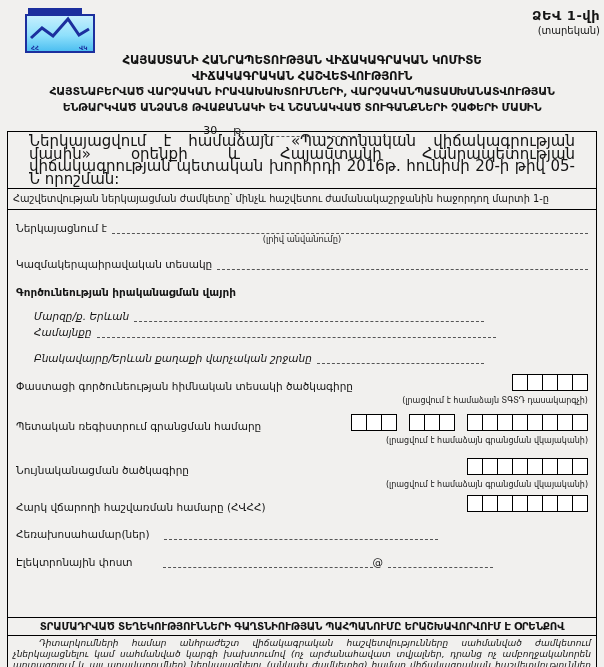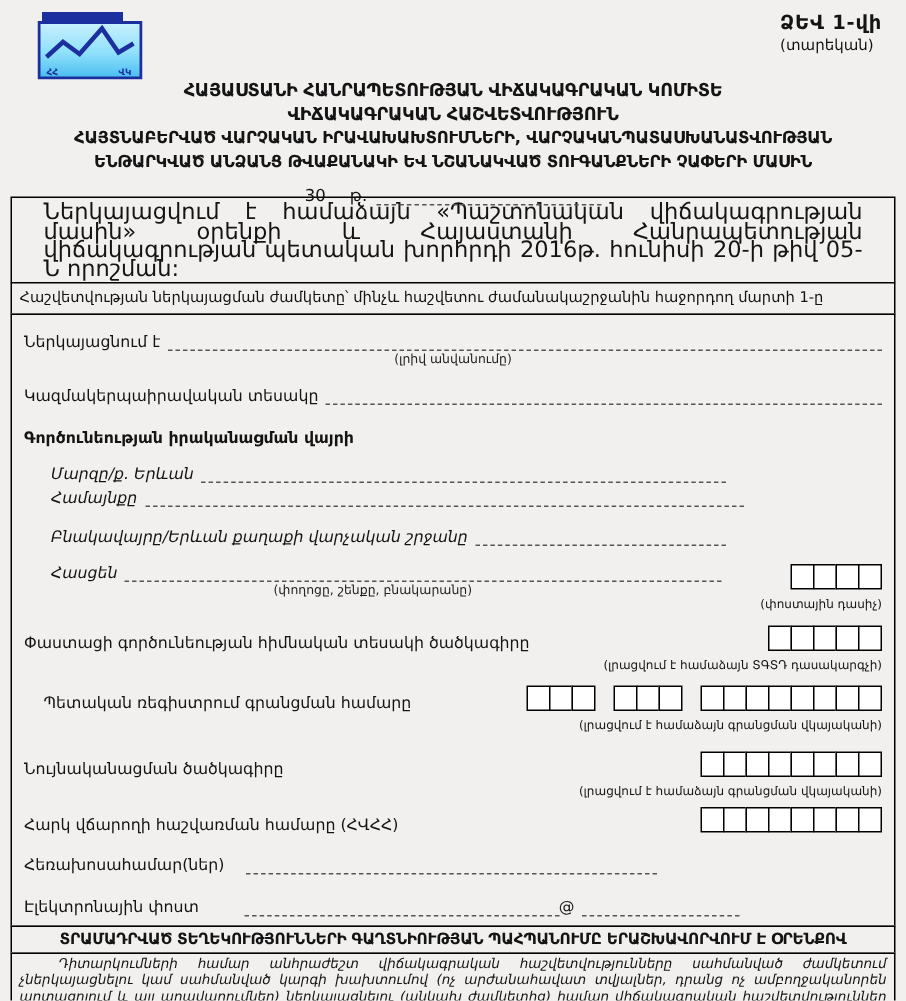--- a/index.html
+++ b/index.html
@@ -6,21 +6,21 @@
   body{
     width:604px;height:667px;overflow:hidden;
     background:#f1f0ee;color:#141414;
     font-family:"DejaVu Sans","Liberation Sans",sans-serif;
   }
   .sheet{position:relative;width:604px;height:667px;overflow:hidden;}
 
   
   .header{position:relative;height:116px;}
   .logo{position:absolute;left:25px;top:7px;width:70px;height:46px;}
-  .code-block{position:absolute;right:16px;top:8px;text-align:left;}
+  .code-block{position:absolute;right:4px;top:8px;text-align:right;}
   .code-main{font-weight:bold;font-size:13px;letter-spacing:.5px;}
   .code-sub{font-size:10px;margin-top:2px;}
   .titles{padding-top:52px;text-align:center;}
   .t-line{font-weight:bold;font-size:11px;letter-spacing:-.2px;line-height:16px;white-space:nowrap;}
   .year-row{display:flex;justify-content:center;align-items:flex-end;margin-top:8px;font-size:11px;}
   .year-gap{display:inline-block;width:16px;}
   .year-line{display:inline-block;width:150px;border-bottom:1px dashed #555;height:12px;margin-left:6px;}
 
   
   .boxes{margin:16px 7px 0 7px;}
@@ -123,57 +123,39 @@
       <div class="frow ital indent" style="margin-top:4px;margin-right:92px;">
         <span class="lbl">Համայնքը</span>
         <span class="fill"></span>
       </div>
 
       <div class="frow ital indent" style="margin-top:14px;margin-right:104px;">
         <span class="lbl">Բնակավայրը/Երևան քաղաքի վարչական շրջանը</span>
         <span class="fill"></span>
       </div>
 
-      <div class="two-col" style="margin-top:12px;">
-        <div style="flex:1;">
-          <div class="frow ital indent">
-            <span class="lbl">Հասցեն</span>
-            <span class="fill"></span>
-          </div>
-          <div class="hint center">(փողոցը, շենքը, բնակարանը)</div>
-        </div>
-        <div class="rightcol" style="width:95px;margin-left:12px;">
-          <span class="cgroup">
-              <span class="cell"></span>
-              <span class="cell"></span>
-              <span class="cell"></span>
-              <span class="cell"></span>
-            </span>
-          <div class="caption">(փոստային դասիչ)</div>
-        </div>
-      </div>
 
       <div class="two-col" style="margin-top:10px;">
         <div class="frow" style="align-items:flex-start;padding-top:6px;">
           <span class="lbl">Փաստացի գործունեության հիմնական տեսակի ծածկագիրը</span>
         </div>
         <div class="rightcol">
           <span class="cgroup">
               <span class="cell"></span>
               <span class="cell"></span>
               <span class="cell"></span>
               <span class="cell"></span>
               <span class="cell"></span>
             </span>
           <div class="caption">(լրացվում է համաձայն ՏԳՏԴ դասակարգչի)</div>
         </div>
       </div>
 
       <div class="two-col" style="margin-top:9px;">
-        <div class="frow" style="align-items:flex-start;padding-top:6px;margin-left:13px;">
+        <div class="frow" style="align-items:flex-start;padding-top:6px;">
           <span class="lbl">Պետական ռեգիստրում գրանցման համարը</span>
         </div>
         <div class="rightcol">
           <span class="cgroup">
               <span class="cell"></span>
               <span class="cell"></span>
               <span class="cell"></span>
             </span><span class="cgap"></span><span class="cgroup">
               <span class="cell"></span>
               <span class="cell"></span>

